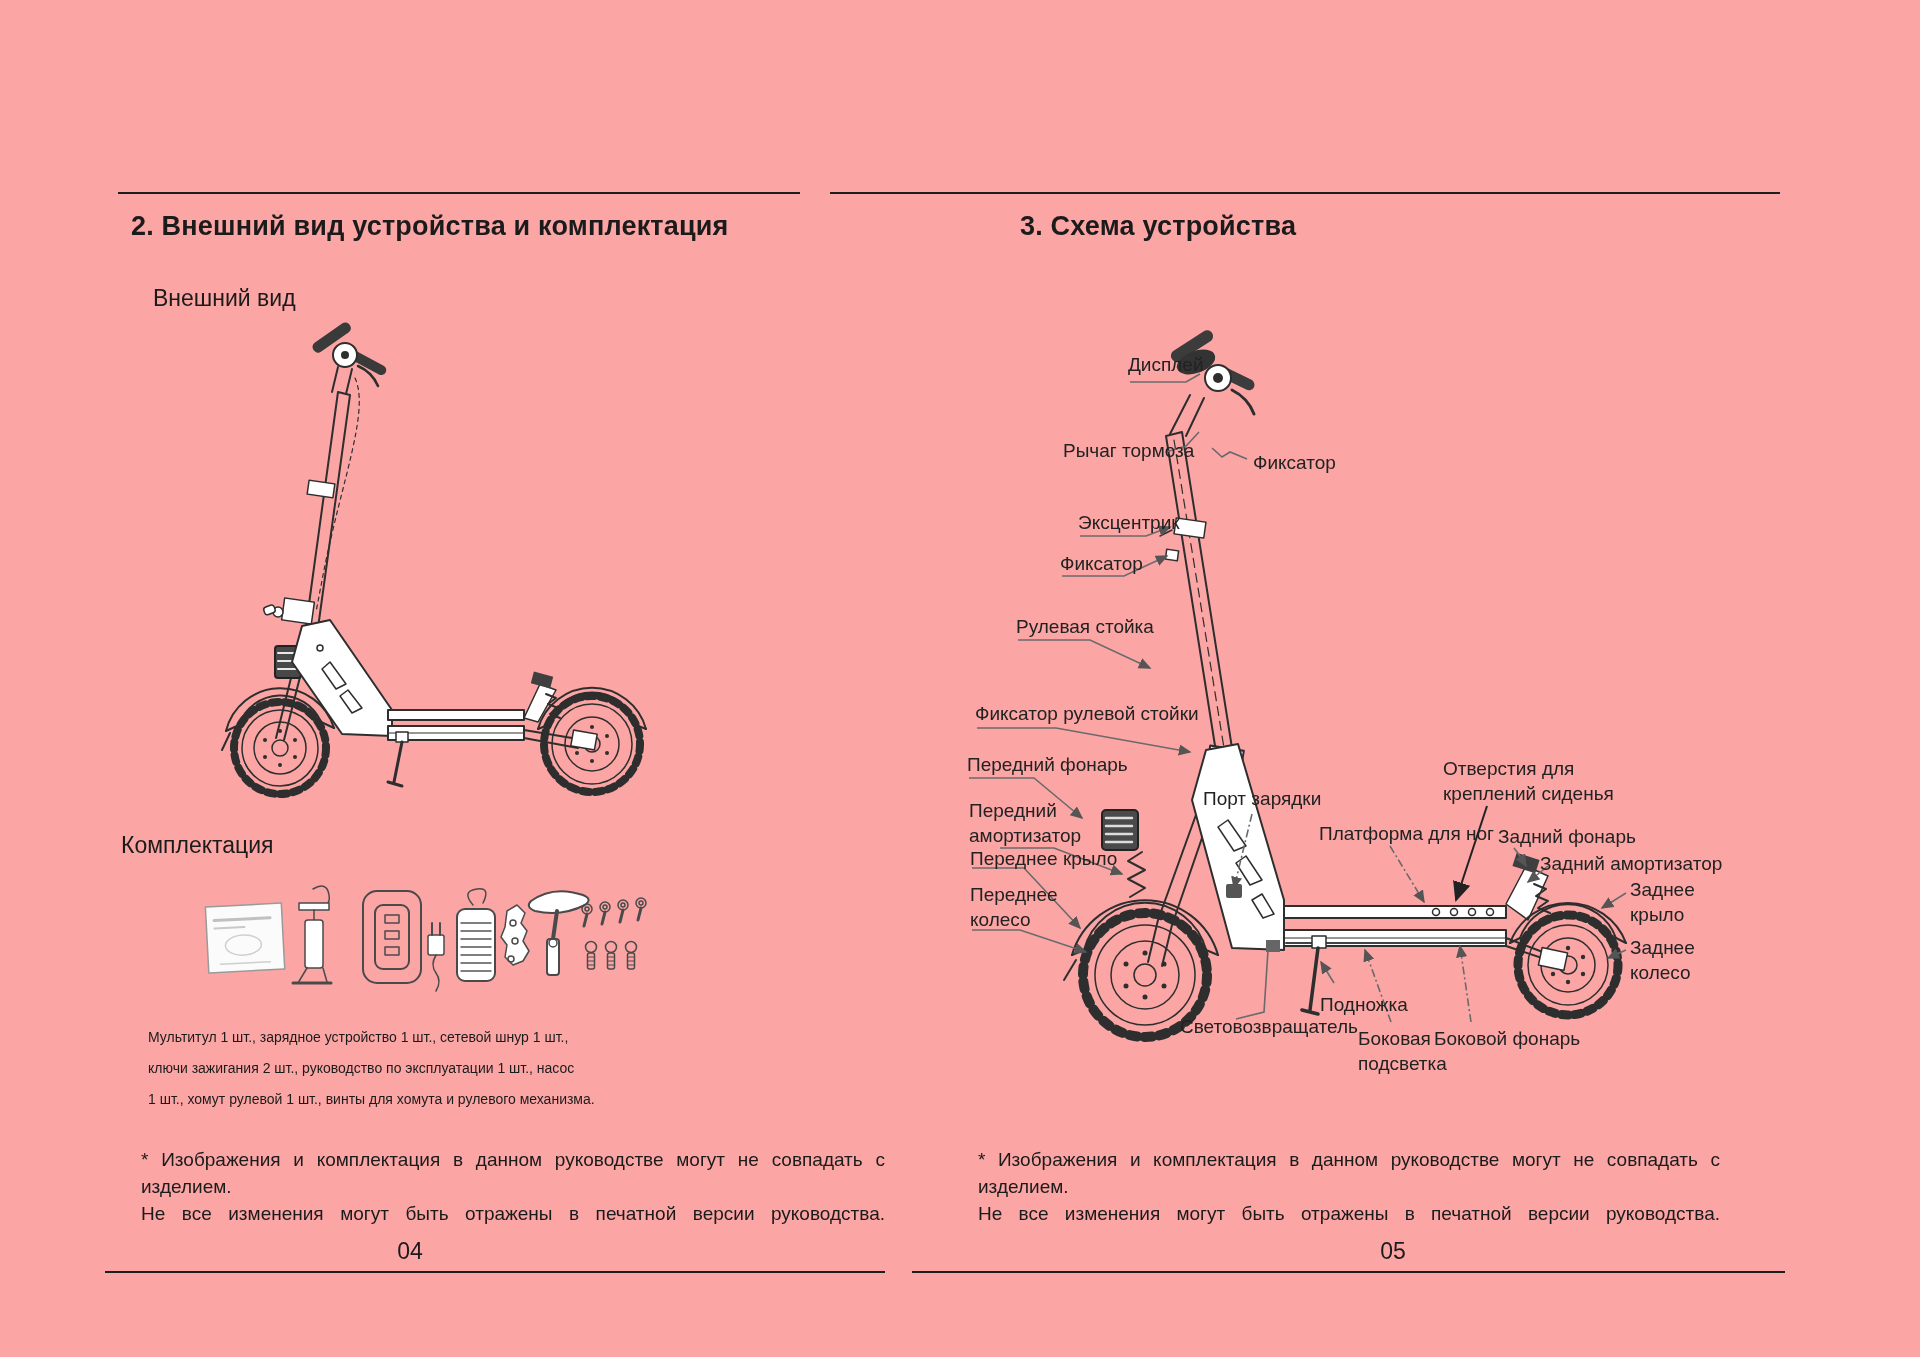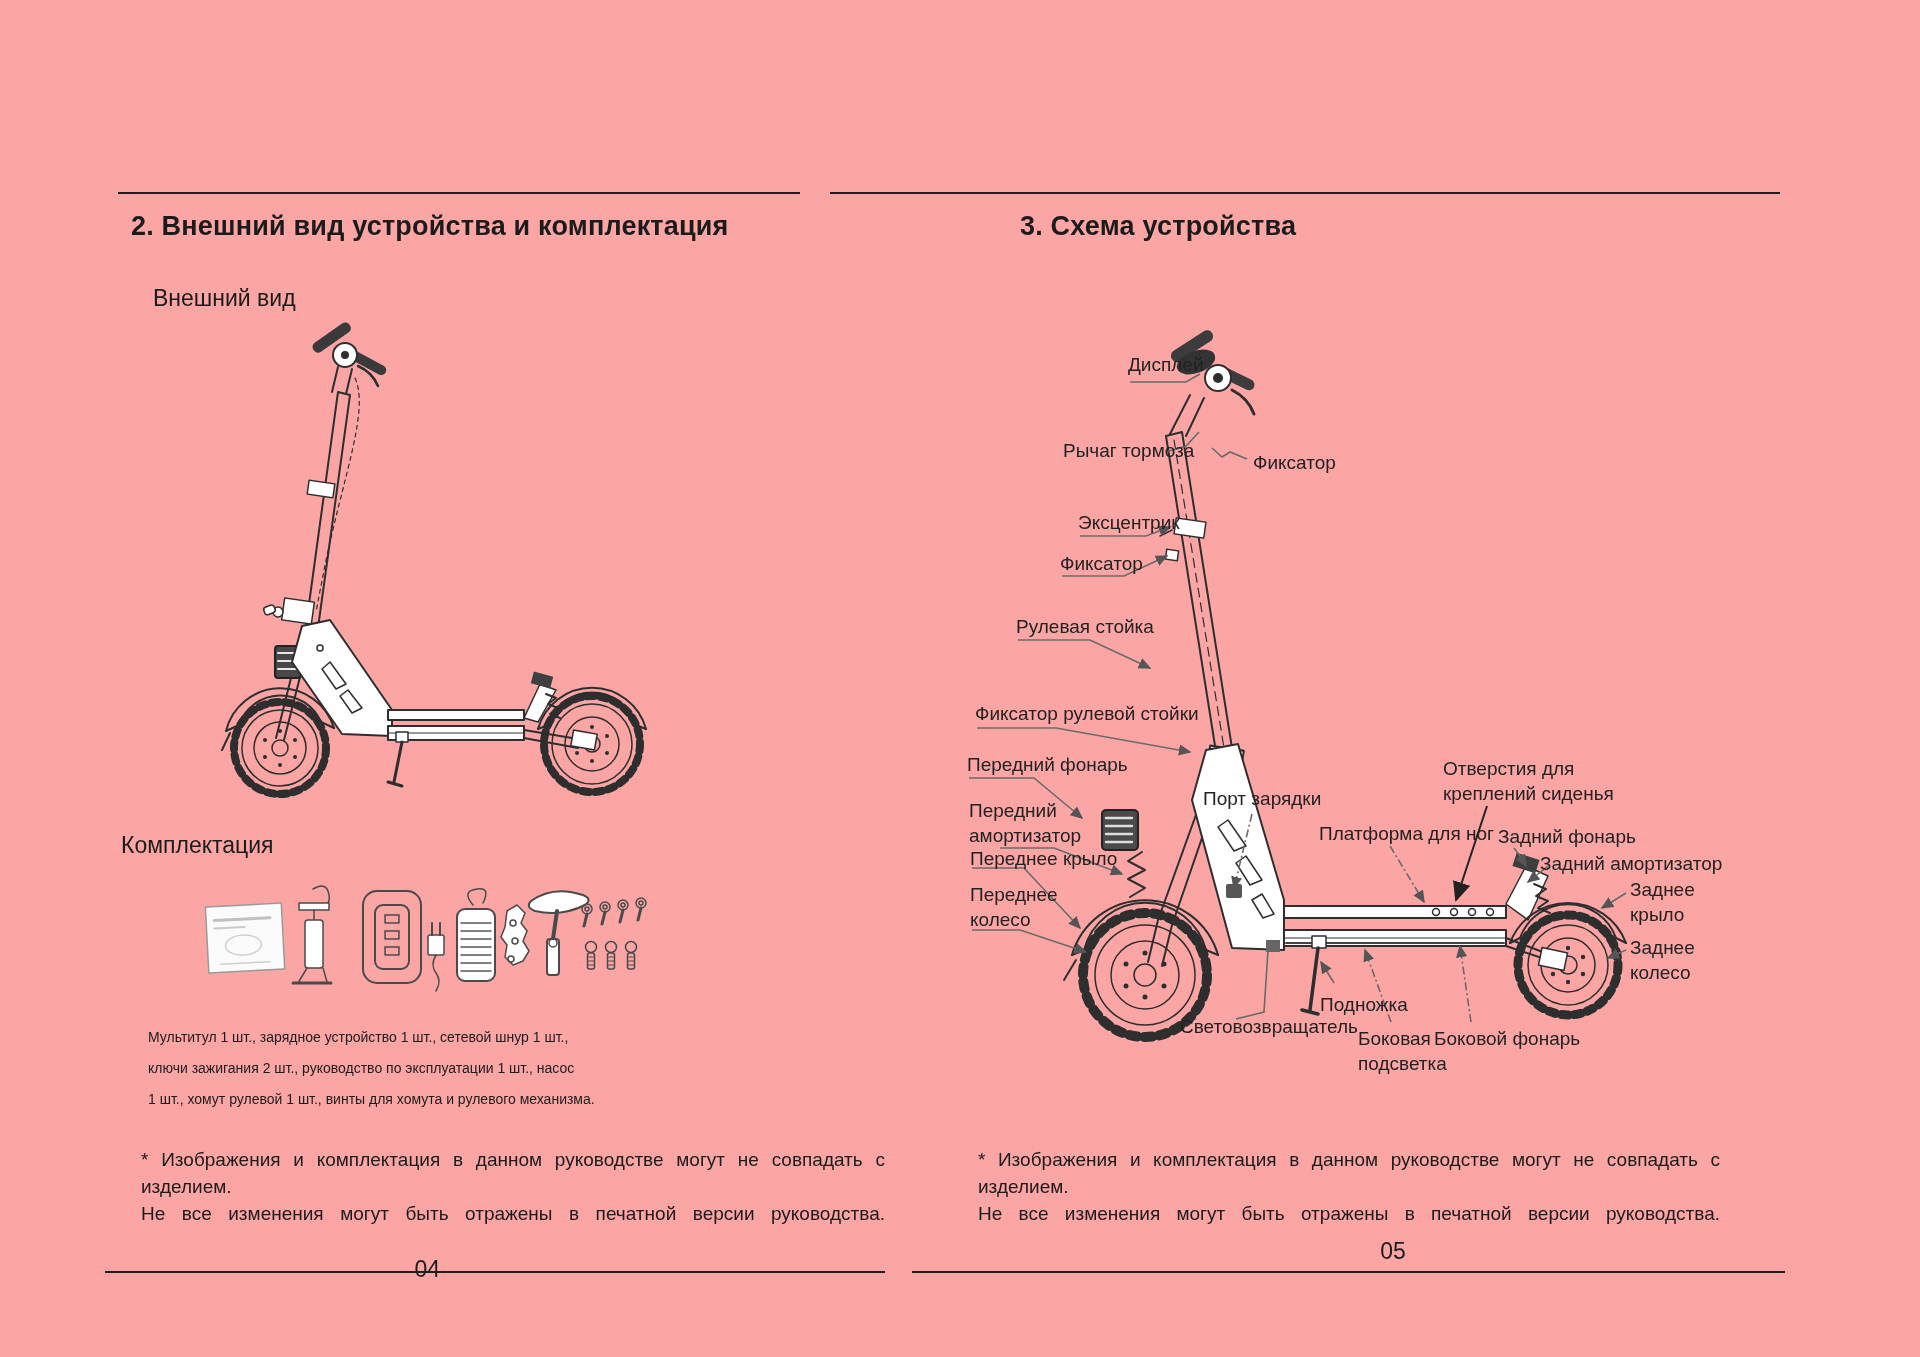--- a/index.html
+++ b/index.html
@@ -215,21 +215,21 @@
       <div>Мультитул 1 шт., зарядное устройство 1 шт., сетевой шнур 1 шт.,</div>
       <div>ключи зажигания 2 шт., руководство по эксплуатации 1 шт., насос</div>
       <div>1 шт., хомут рулевой 1 шт., винты для хомута и рулевого механизма.</div>
     </div>
 
     <div class="footnote" style="left:105px;top:1146px;width:780px;">
       <div>* Изображения и комплектация в данном руководстве могут не совпадать с изделием.</div>
       <div>Не все изменения могут быть отражены в печатной версии руководства.</div>
     </div>
 
-    <div class="pagenum" style="left:380px;top:1238px;width:60px;text-align:right;margin-top:18px;">04</div>
+    <div class="pagenum" style="left:380px;top:1238px;width:60px;text-align:center;">04</div>
     <div class="rule" style="left:105px;top:1271px;width:780px;"></div>
   </div>
 
   <div>
     <div class="rule" style="left:830px;top:192px;width:950px;"></div>
 
     <div class="page-title" style="left:985px;top:211px;margin-left:35px;">3. Схема устройства</div>
 
     <svg style="left:880px;top:300px;" width="760" height="780" viewBox="0 0 760 780">
       <g stroke="#2e2e2e" fill="none" stroke-width="2" stroke-linecap="round" stroke-linejoin="round">

